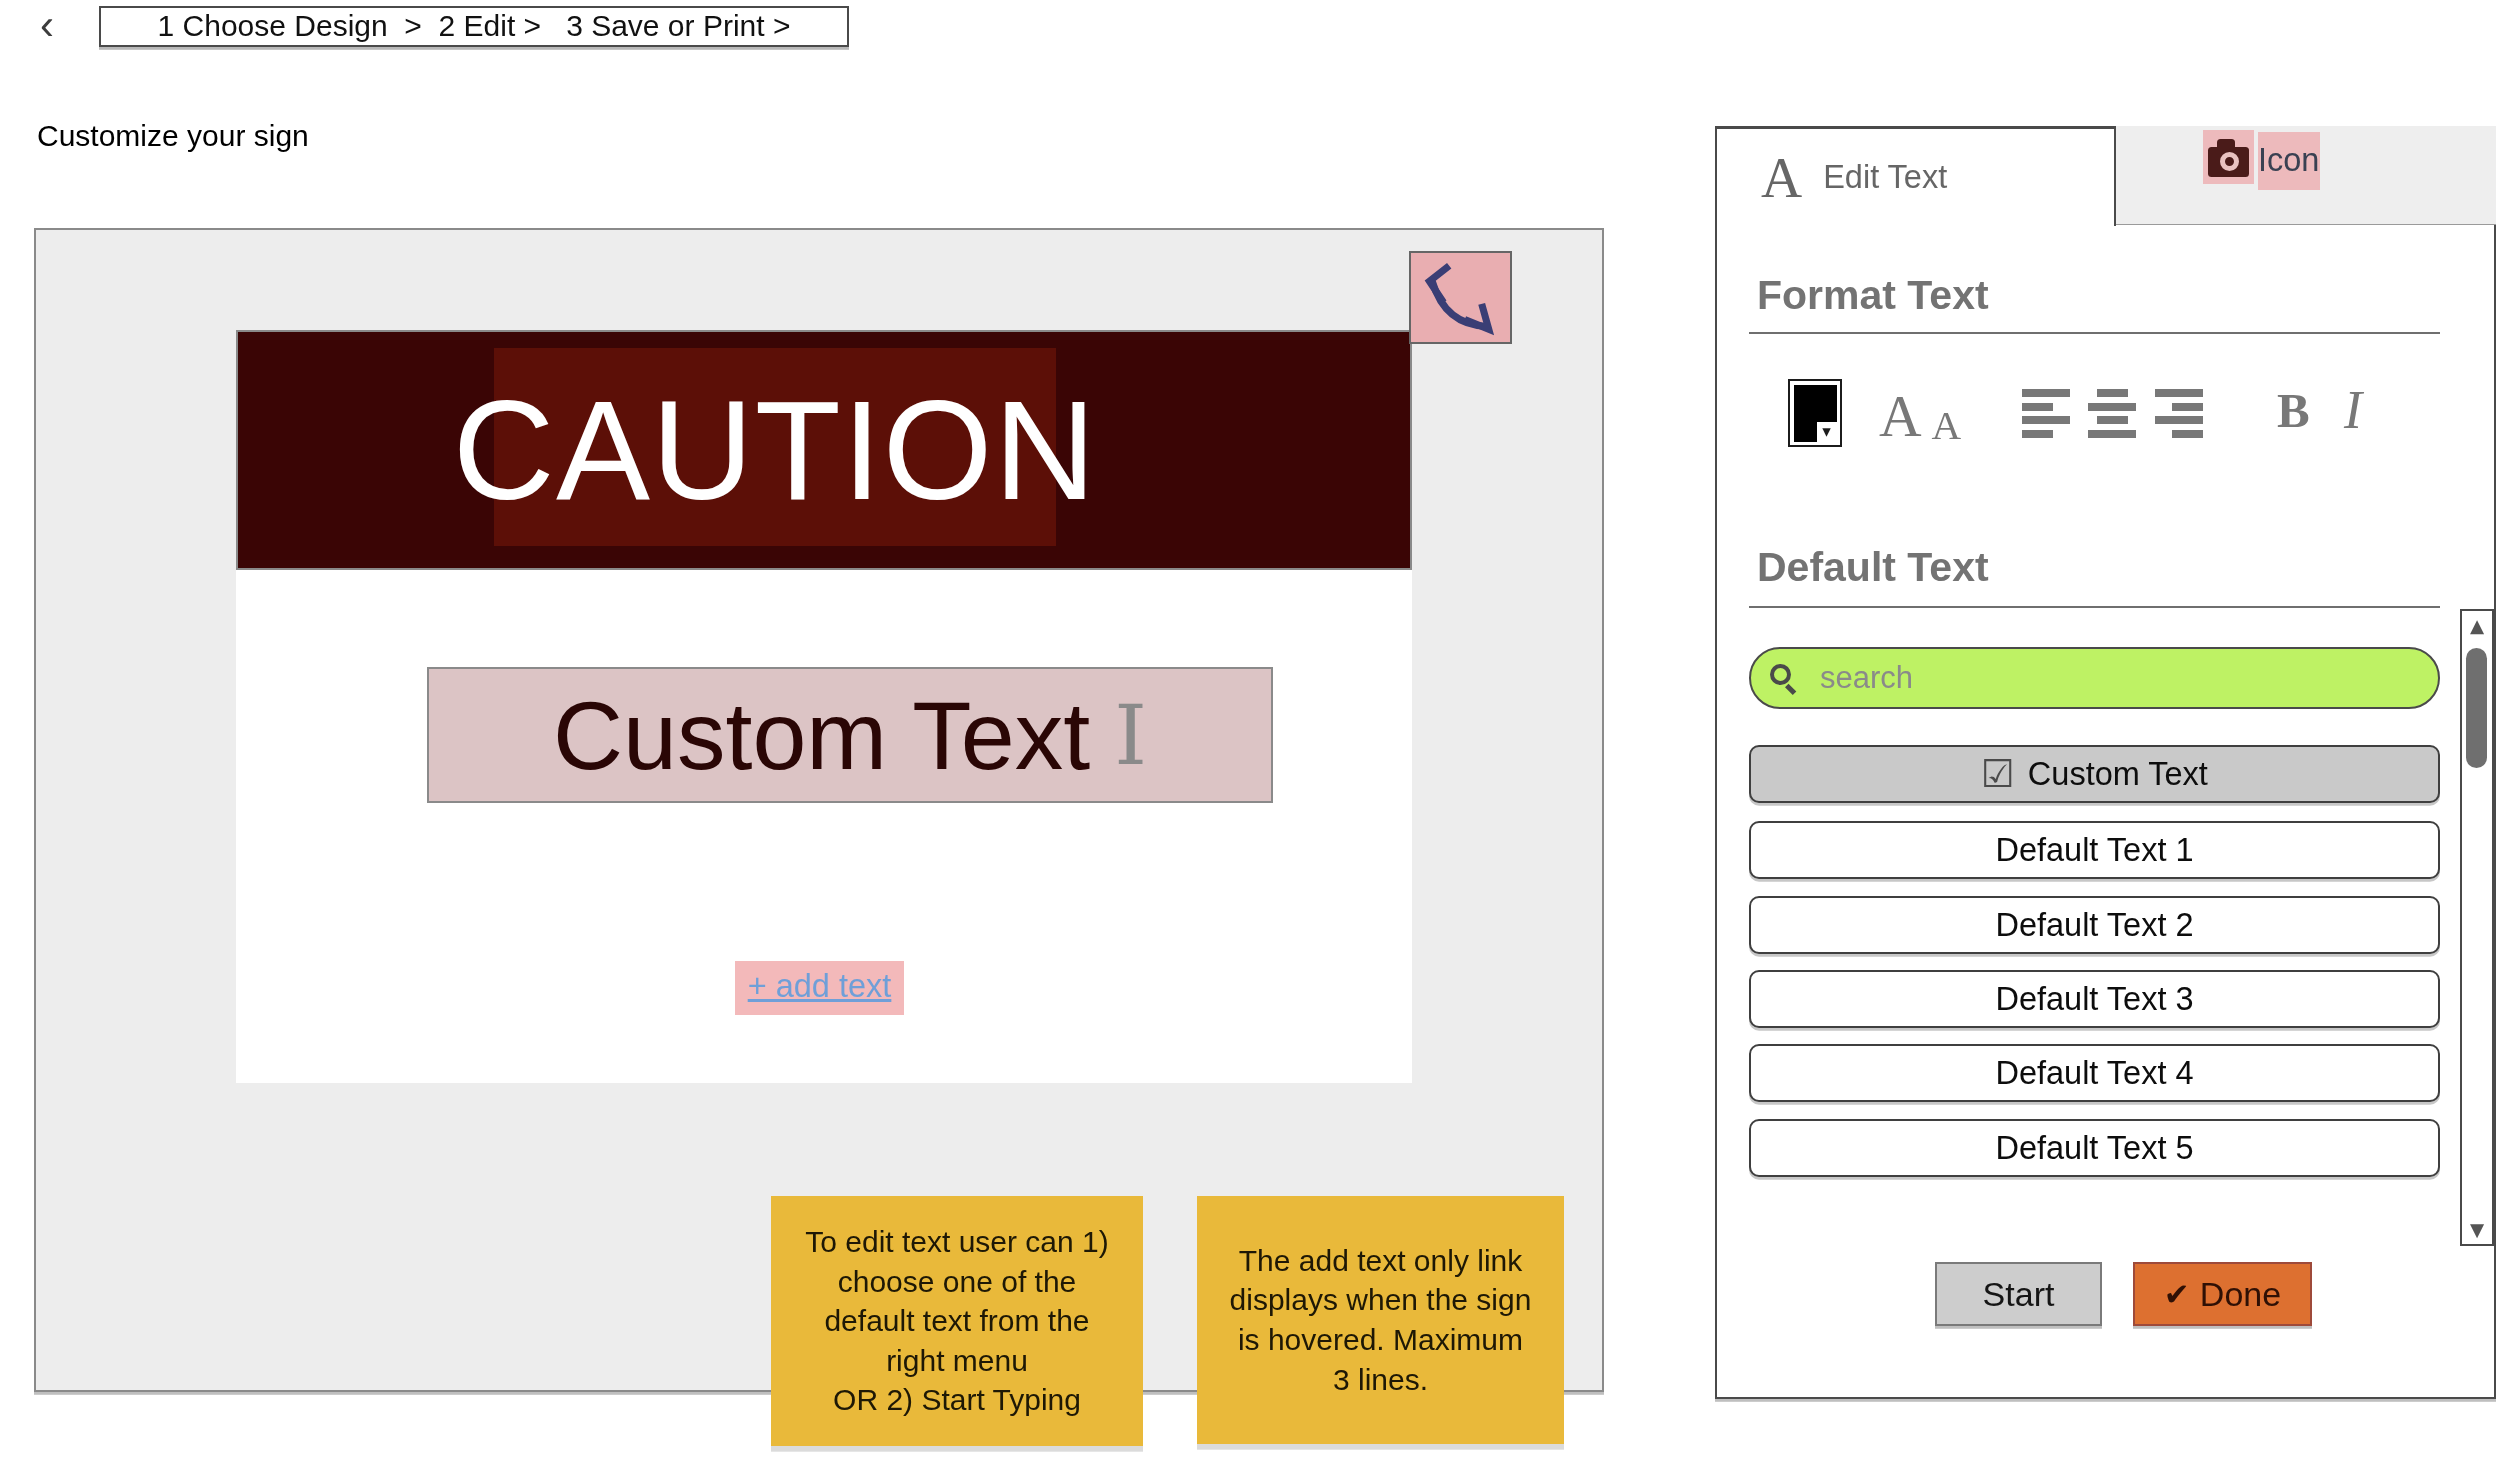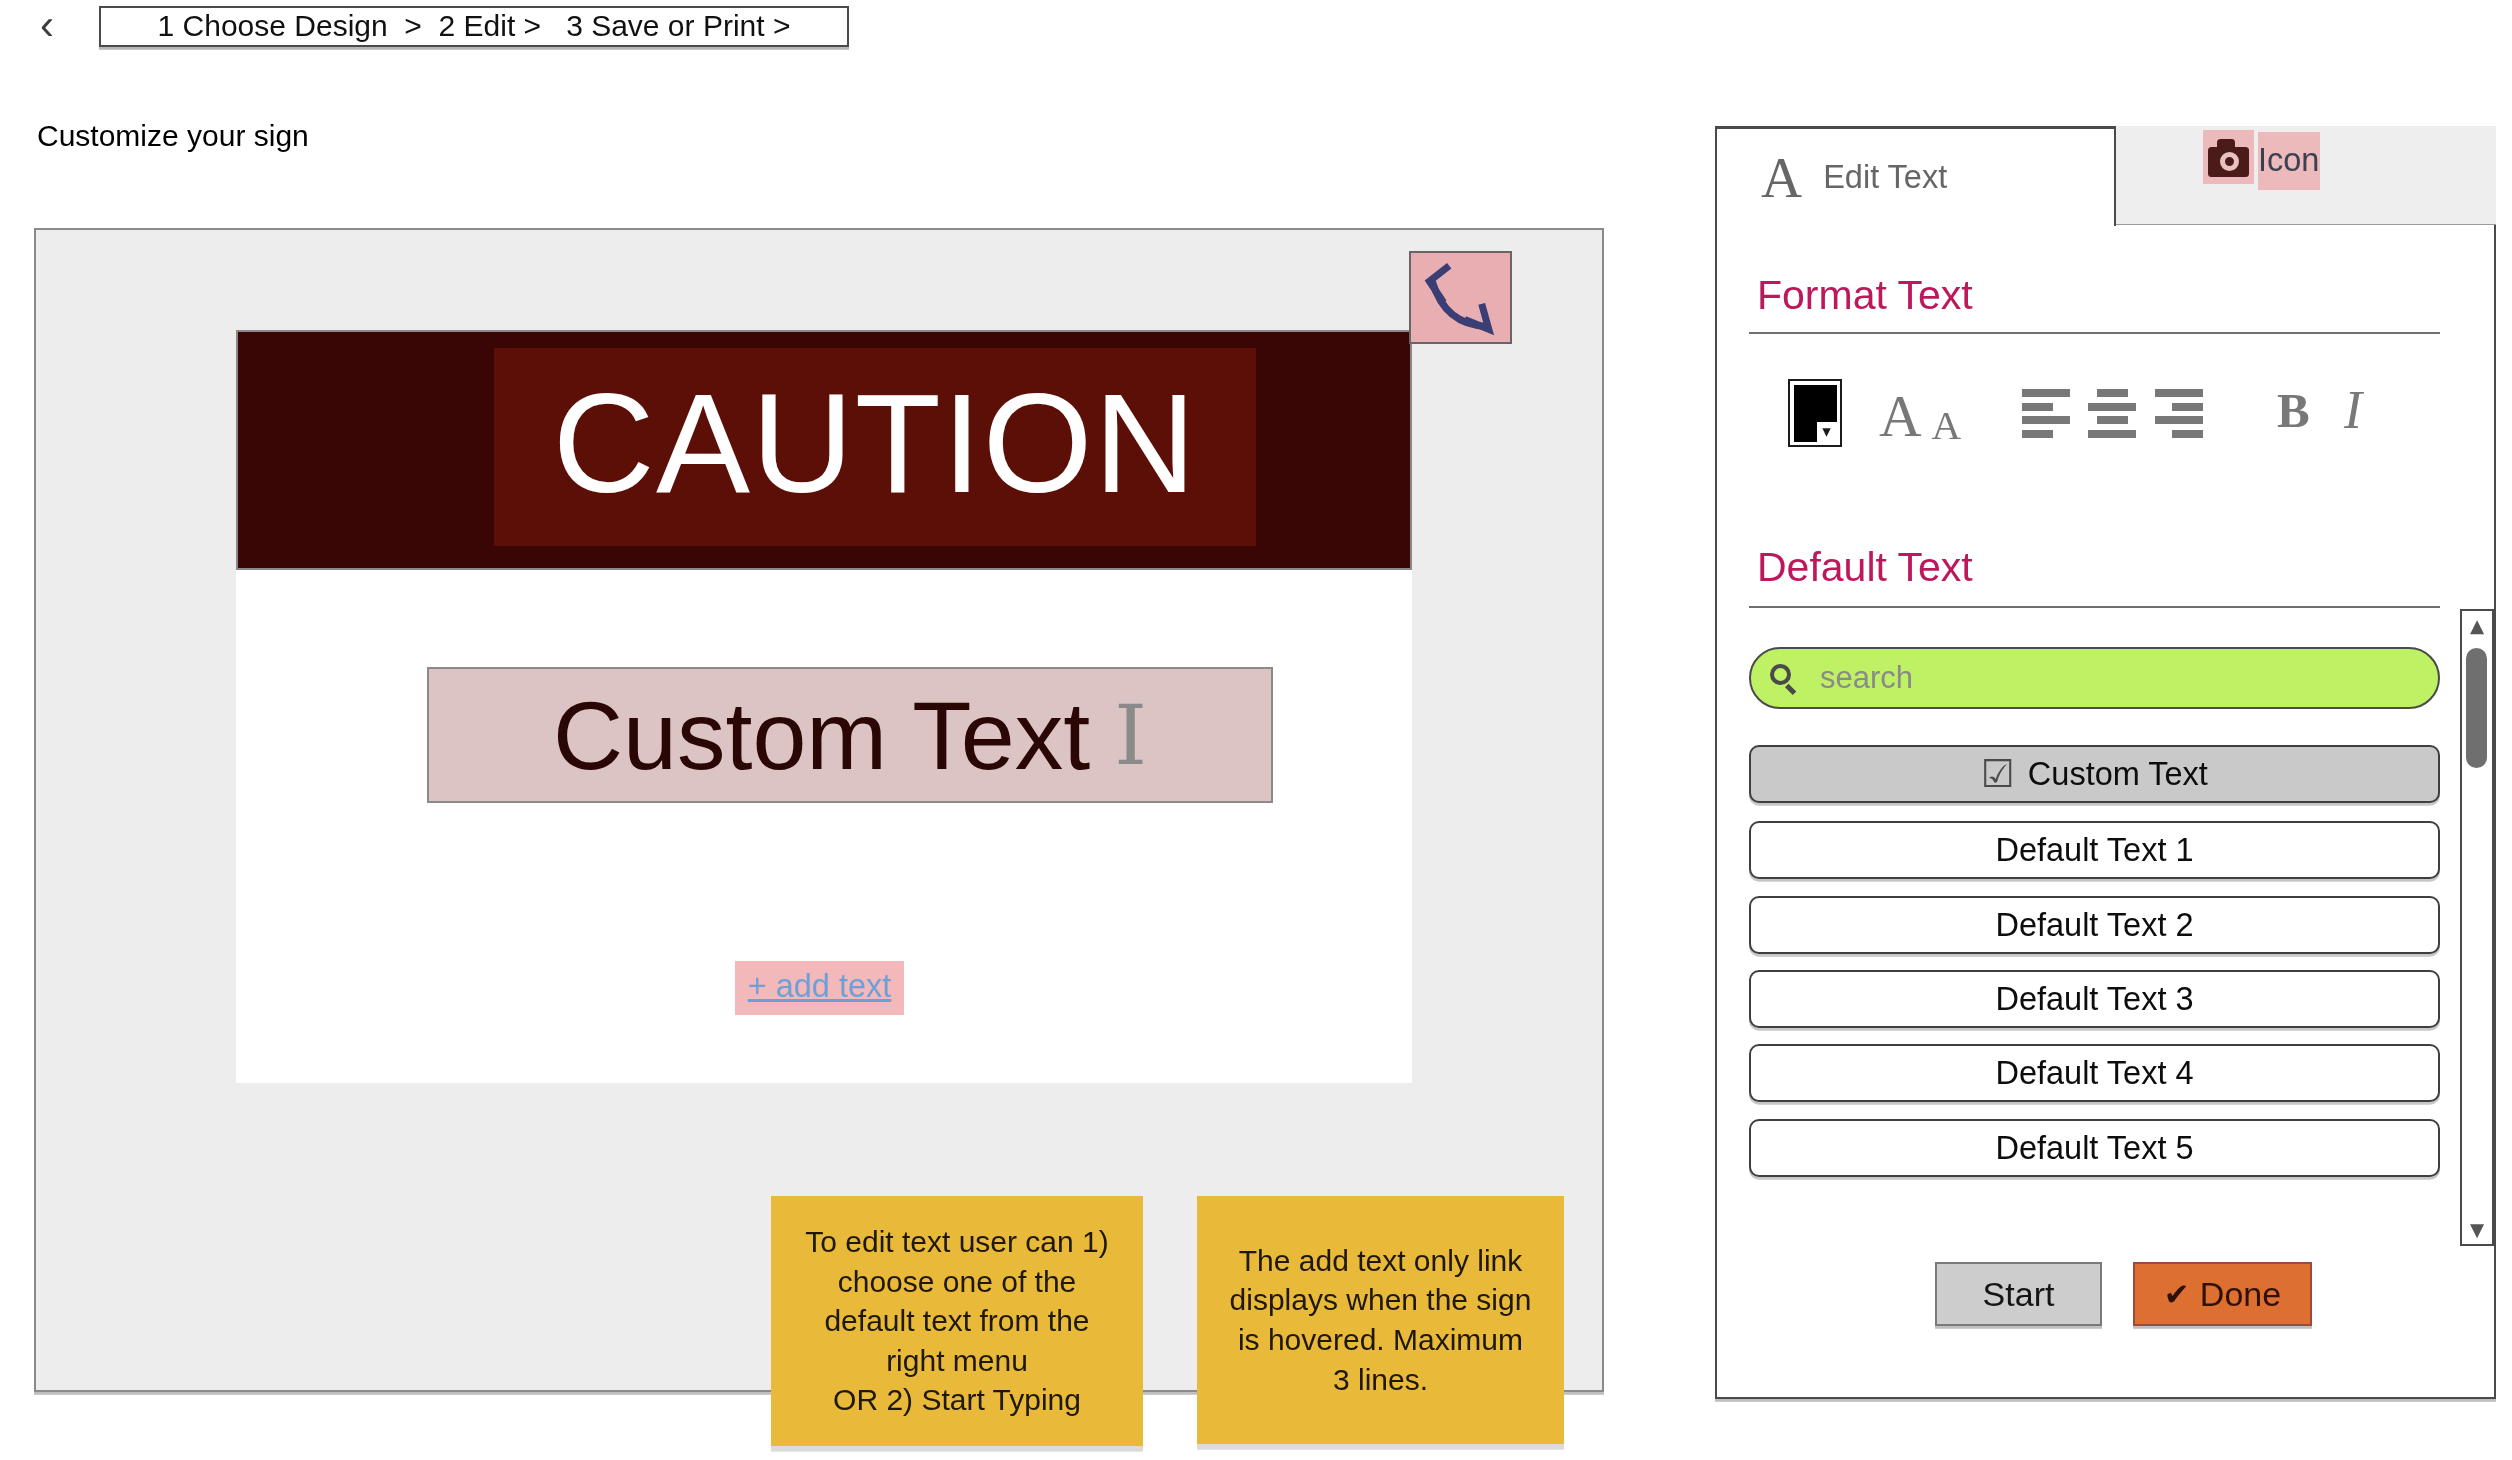--- a/index.html
+++ b/index.html
@@ -15,22 +15,22 @@
   .crumb-text { font-size:30px; color:#111; white-space:pre; }
 
   .pagetitle { position:absolute; left:37px; top:119px; font-size:30px; color:#000; }
 
   
   .canvas { position:absolute; left:34px; top:228px; width:1570px; height:1164px;
     background:#ededed; border:2.1px solid #8a8a8a; box-shadow:0 2.8px 0 rgba(0,0,0,.25); }
   .sign-white { position:absolute; left:200px; top:100px; width:1176px; height:753px; background:#fff; }
   .sign-band { position:absolute; left:200px; top:100px; width:1176px; height:240px;
     background:#3a0505; border:2.1px solid #8a8a8a; }
-  .caution-box { position:absolute; left:256px; top:16.2px; width:762px; height:198px;
-    background:#5c0f07; display:flex; align-items:flex-start; justify-content:center; }
+  .caution-box { position:absolute; left:256px; top:16.2px; width:562px; height:198px;
+    background:#5c0f07; display:flex; align-items:flex-end; justify-content:center; }
   .caution-text { color:#fff; font-size:141px; line-height:191px; letter-spacing:1.4px; font-weight:300; white-space:nowrap; }
   .custom-box { position:absolute; left:391px; top:437px; width:846px; height:136px;
     background:#dcc4c5; border:2.1px solid #8a8a8a; display:flex; align-items:center; justify-content:center; }
   .custom-text { color:#2a0605; font-size:97px; line-height:127px; font-weight:300; }
   .ibeam { font-family:"DejaVu Serif", serif; color:#8a8a8a; font-size:83px; margin-left:24px; font-weight:400; }
   .addtext-wrap { position:absolute; left:699px; top:731px; background:#f3b9ba; padding:7px 12.7px 10px 12.7px; }
   .addtext { color:#6f9fd8; font-size:32.5px; text-decoration:underline; cursor:pointer; }
   .rotate-handle { position:absolute; left:1373px; top:20.5px; width:103px; height:93px;
     background:#e9aeb1; border:2.1px solid #666; }
   .rotate-handle svg { width:100%; height:100%; }
@@ -56,21 +56,21 @@
   .cam { position:absolute; left:18.4px; top:24px; width:41px; height:30px; background:#4a1b19; border-radius:3.5px; }
   .cam:before { content:""; position:absolute; left:8.5px; top:-7.8px; width:18.4px; height:9.2px; background:#4a1b19; border-radius:3.5px 3.5px 0 0; }
   .cam-lens { position:absolute; left:11.3px; top:5px; width:19px; height:19px; border:5px solid #e9c2c0; border-radius:50%; }
   .icon-hl { position:absolute; left:68px; top:8.5px; width:62px; height:58px; background:#edbabc;
     display:flex; align-items:center; }
   .icon-label { font-size:32.5px; color:#3a4152; }
 
   .panel { position:absolute; left:1715px; top:225px; width:781px; height:1174px; background:#fff;
     border-left:2.1px solid #4a4a4a; border-right:2.1px solid #4a4a4a; border-bottom:2.1px solid #4a4a4a;
     box-shadow:0 2.8px 0 rgba(0,0,0,.25); }
-  .h2 { position:absolute; left:40px; font-size:41px; font-weight:400; color:#be185d; }
+  .h2 { position:absolute; left:40px; font-size:41px; font-weight:700; color:#737373; }
   .rule { position:absolute; left:32px; width:691px; height:2.1px; background:#6f6f6f; }
 
   
   .colorwell { position:absolute; left:71px; top:154px; width:54px; height:68px; border:2.1px solid #1c1c1c; background:#fff; }
   .colorwell .fill { position:absolute; inset:3.5px; background:#000; }
   .colorwell .notch { position:absolute; right:3.5px; bottom:3.5px; width:20px; height:20px; background:#fff;
     display:flex; align-items:center; justify-content:center; }
   .colorwell .notch span { font-family:"DejaVu Sans", sans-serif; font-size:17px; color:#1c1c1c; line-height:17px; }
   .sizegroup { position:absolute; left:162px; top:150px; height:71px; display:flex; align-items:flex-end; }
   .A-big { font-family:"Liberation Serif", serif; font-size:59px; color:#787878; line-height:59px; }

